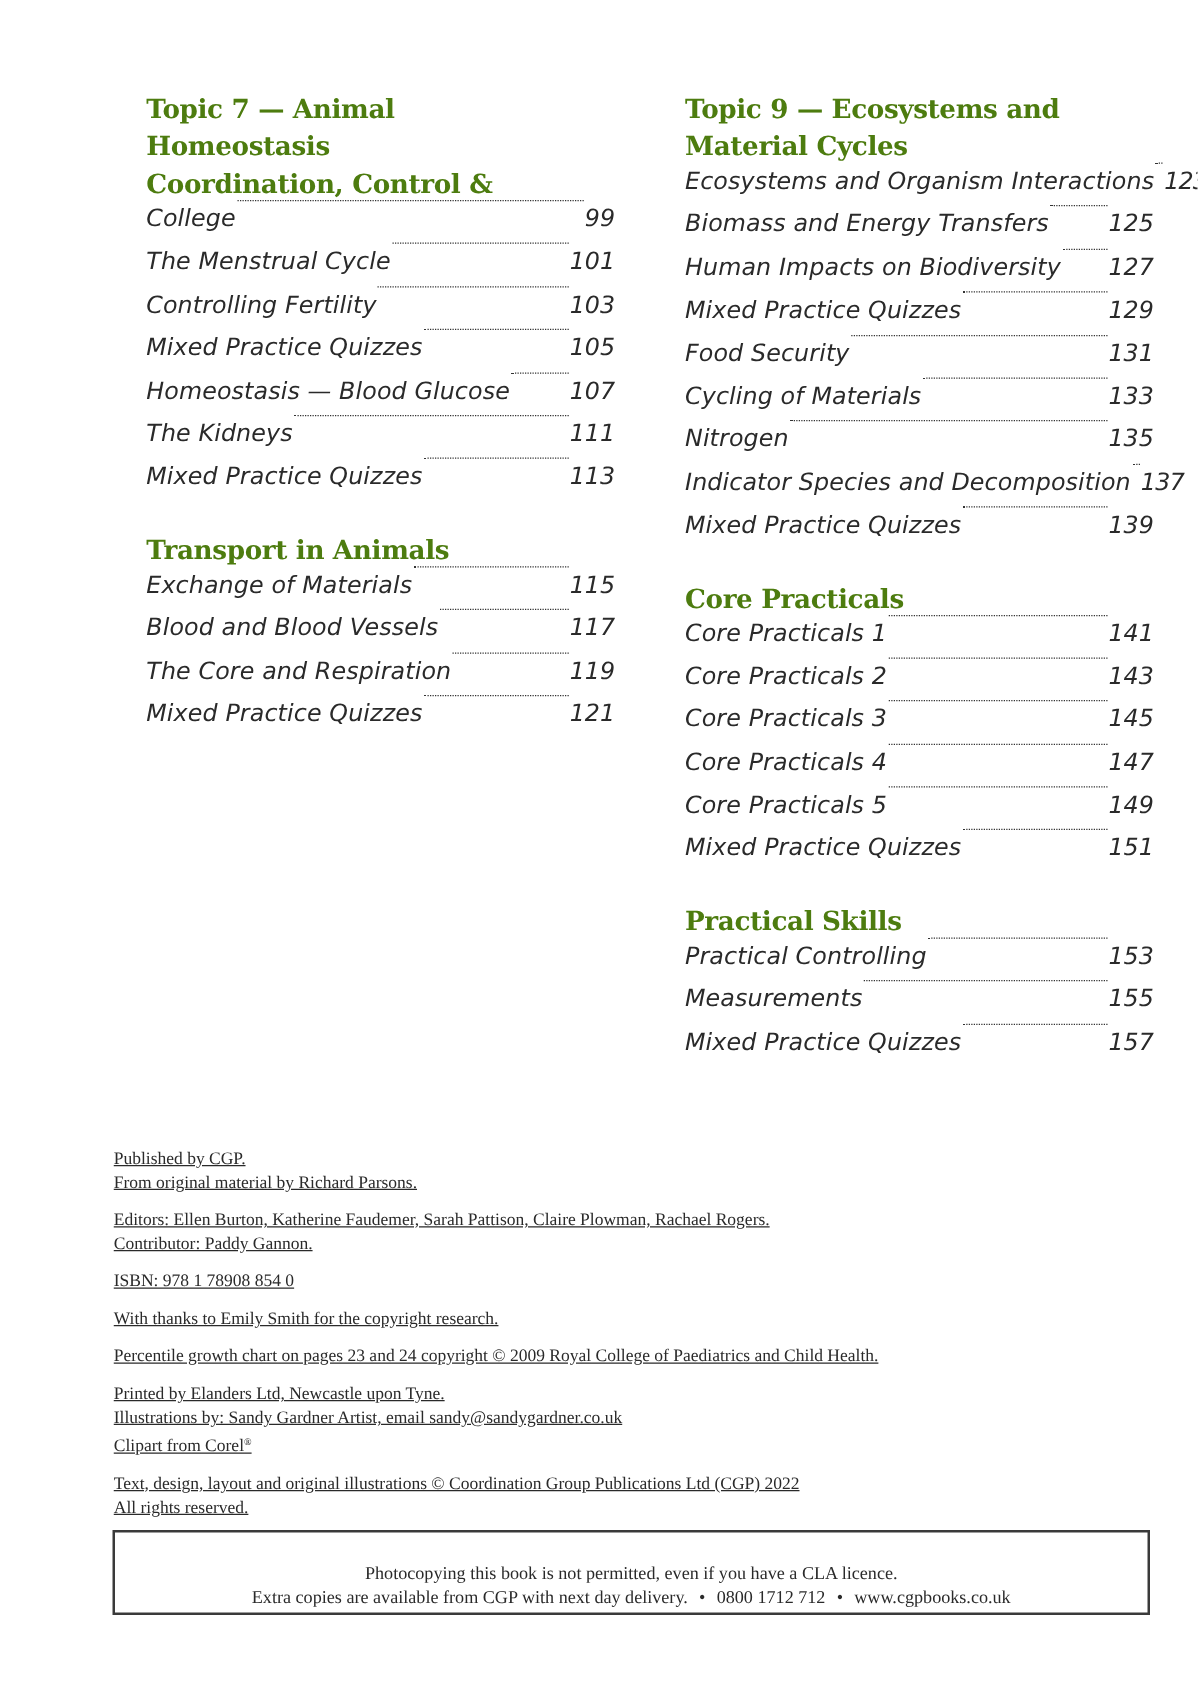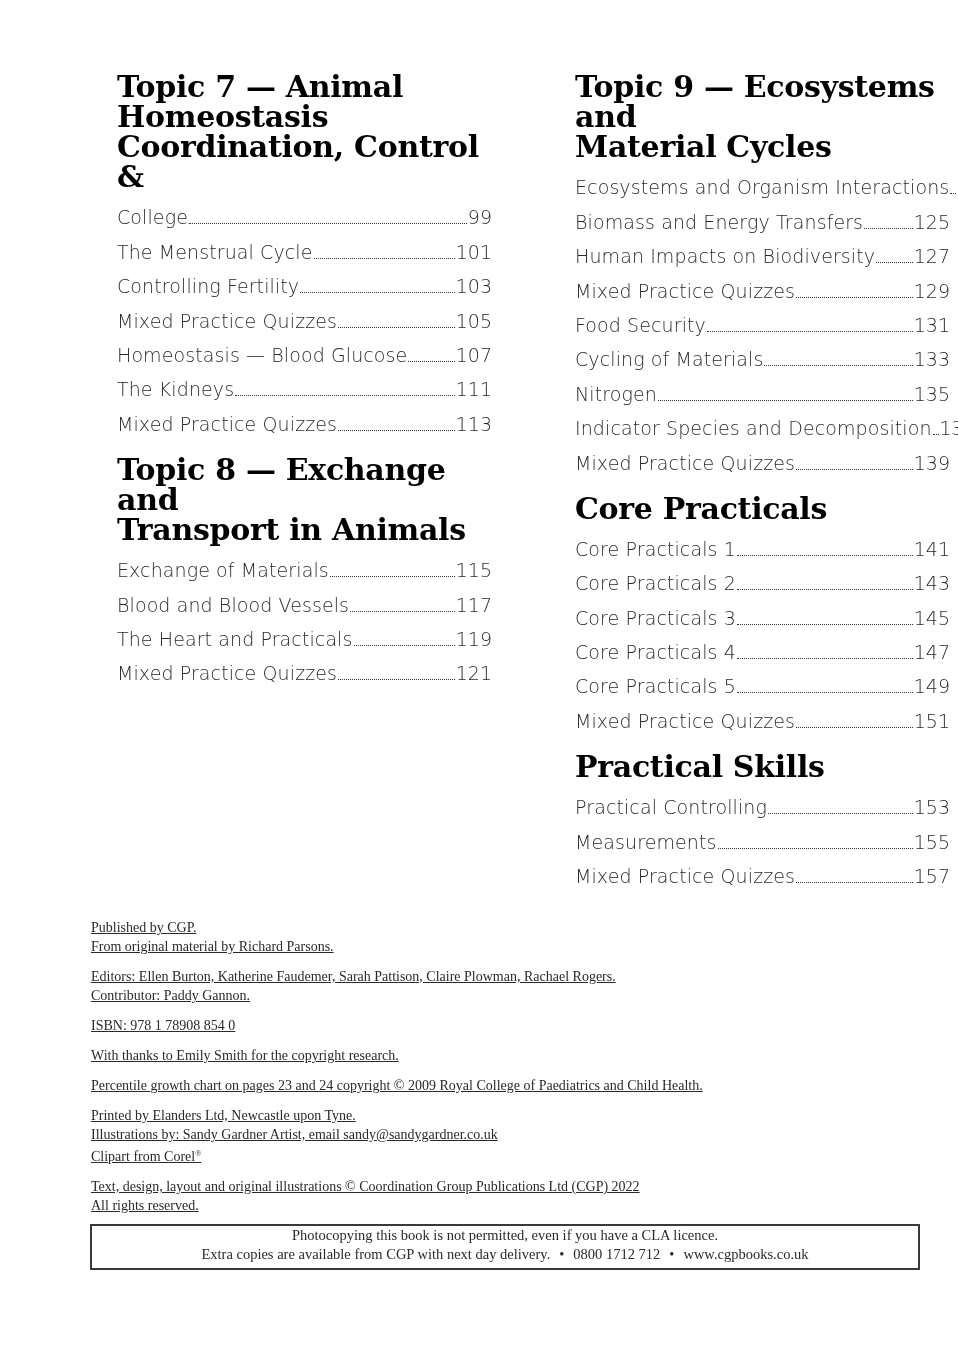--- a/index.html
+++ b/index.html
@@ -1,42 +1,43 @@
 <!DOCTYPE html>
 <html><head>
   <meta charset="utf-8">
   <style>
     * { box-sizing: border-box; margin: 0; padding: 0; }
     html, body { width: 958px; height: 1360px; background: #ffffff; }
     body { position: relative; color: #1a1a1a; overflow: hidden; }
 
     .col { position: absolute; top: 72px; }
     .col-left { left: 117px; width: 375px; }
-    .col-right { left: 575px; width: 375px; }
+    .col-right { left: 548px; width: 375px; }
 
     .section { margin-bottom: 20px; }
     .section-title {
       font-family: "DejaVu Serif", serif;
       font-weight: bold;
-      font-size: 30px;
+      font-size: 21px;
       line-height: 30px;
       letter-spacing: -0.3px;
-      color: #000000;
+      color: #4d7c0f;
       margin-bottom: 2px;
     }
     .entry {
       display: flex;
-      align-items: flex-end;
+      align-items: flex-start;
       height: 34.4px;
       font-family: "DejaVu Sans", sans-serif;
       font-weight: 200;
       font-size: 19px;
       color: #2a2a2a;
       white-space: nowrap;
       cursor: pointer;
+      font-style: italic;
     }
     .entry .label { flex: 0 0 auto; letter-spacing: 0.1px; }
     .entry .leader {
       flex: 1 1 auto;
       border-bottom: 1.5px dotted #333;
       margin: 0 1px;
       transform: translateY(-4px);
       min-width: 6px;
     }
     .entry .page { flex: 0 0 auto; }
@@ -53,28 +54,28 @@
     }
     .credits .para { margin-bottom: 11px; }
     .credits .line { display: block; white-space: nowrap; text-decoration: underline; }
     .credits sup { font-size: 8px; vertical-align: 5px; }
 
     .notice {
       position: absolute;
       left: 90px;
       top: 1224px;
       width: 830px;
-      height: 46px;
+      height: 68px;
       border: 2px solid #3a3a3a;
       font-family: "Liberation Serif", serif;
       font-size: 14.5px;
       line-height: 19px;
       color: #2a2a2a;
       text-align: center;
-      padding-top: 0;
+      padding-top: 24px;
     }
     .notice .line { display: block; white-space: nowrap; }
     .notice .sep { margin: 0 9px; }
   </style>
 </head>
 <body>
 
 <div class="col col-left">
 
   <div class="section">
@@ -115,35 +116,34 @@
       </div>
     <div class="entry">
         <span class="label">Mixed Practice Quizzes</span>
         <span class="leader"></span>
         <span class="page">113</span>
       </div>
   </div>
 
   <div class="section">
     <div class="section-title">
-      <div>Topic 8 — Exchange and</div>
       <div>Transport in Animals</div>
     </div>
     <div class="entry">
         <span class="label">Exchange of Materials</span>
         <span class="leader"></span>
         <span class="page">115</span>
       </div>
     <div class="entry">
         <span class="label">Blood and Blood Vessels</span>
         <span class="leader"></span>
         <span class="page">117</span>
       </div>
     <div class="entry">
-        <span class="label">The Heart and Practicals</span>
+        <span class="label">The Core and Respiration</span>
         <span class="leader"></span>
         <span class="page">119</span>
       </div>
     <div class="entry">
         <span class="label">Mixed Practice Quizzes</span>
         <span class="leader"></span>
         <span class="page">121</span>
       </div>
   </div>
 </div>

